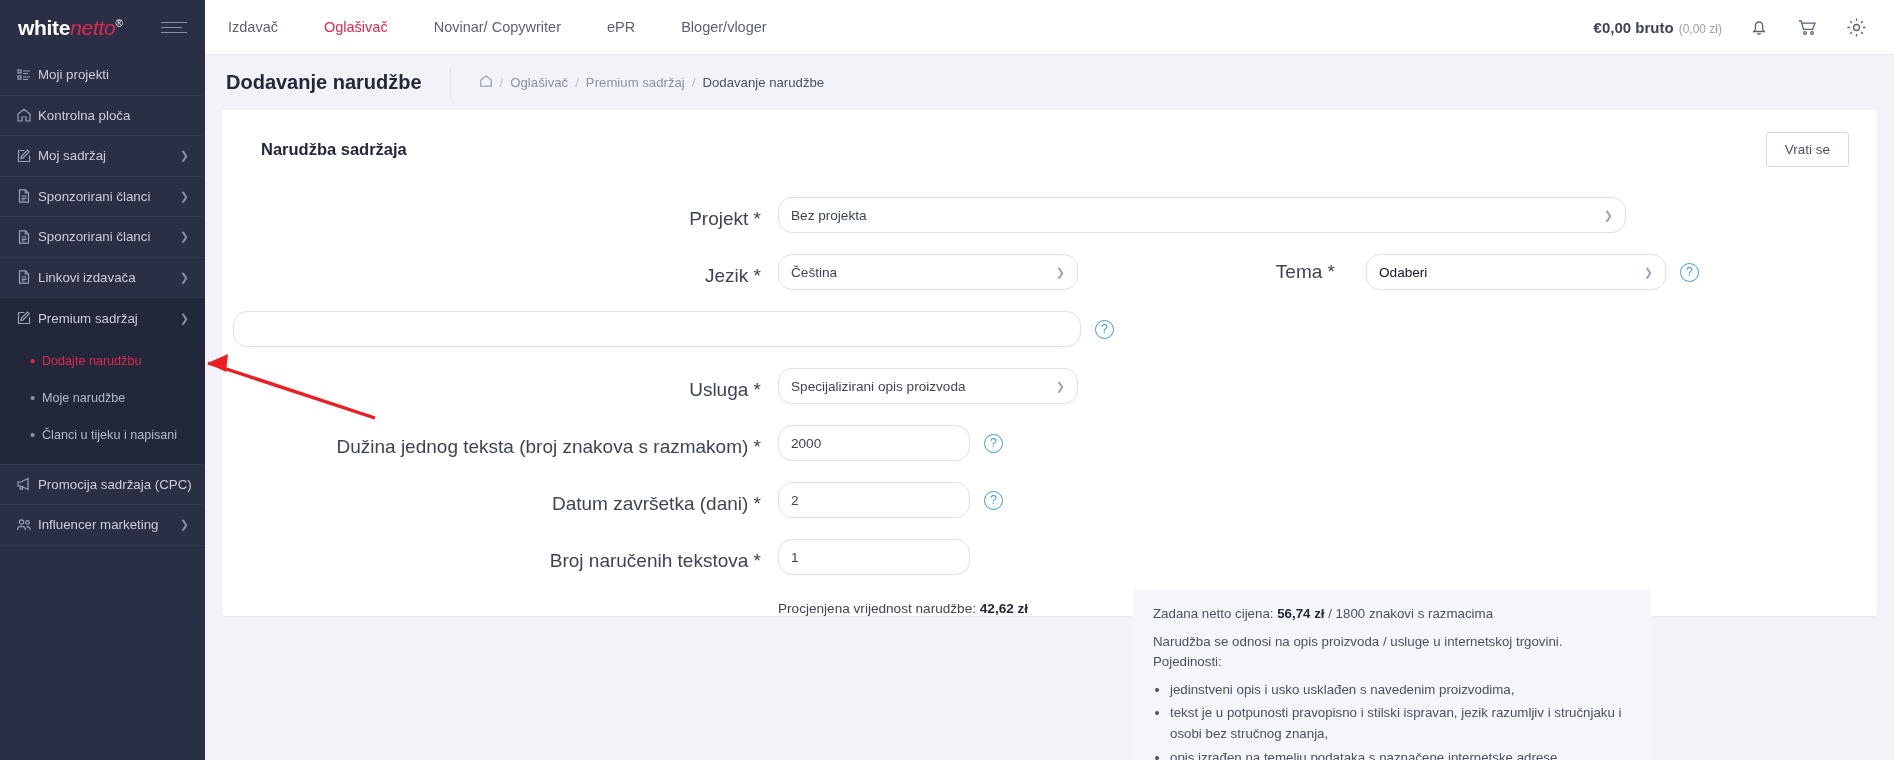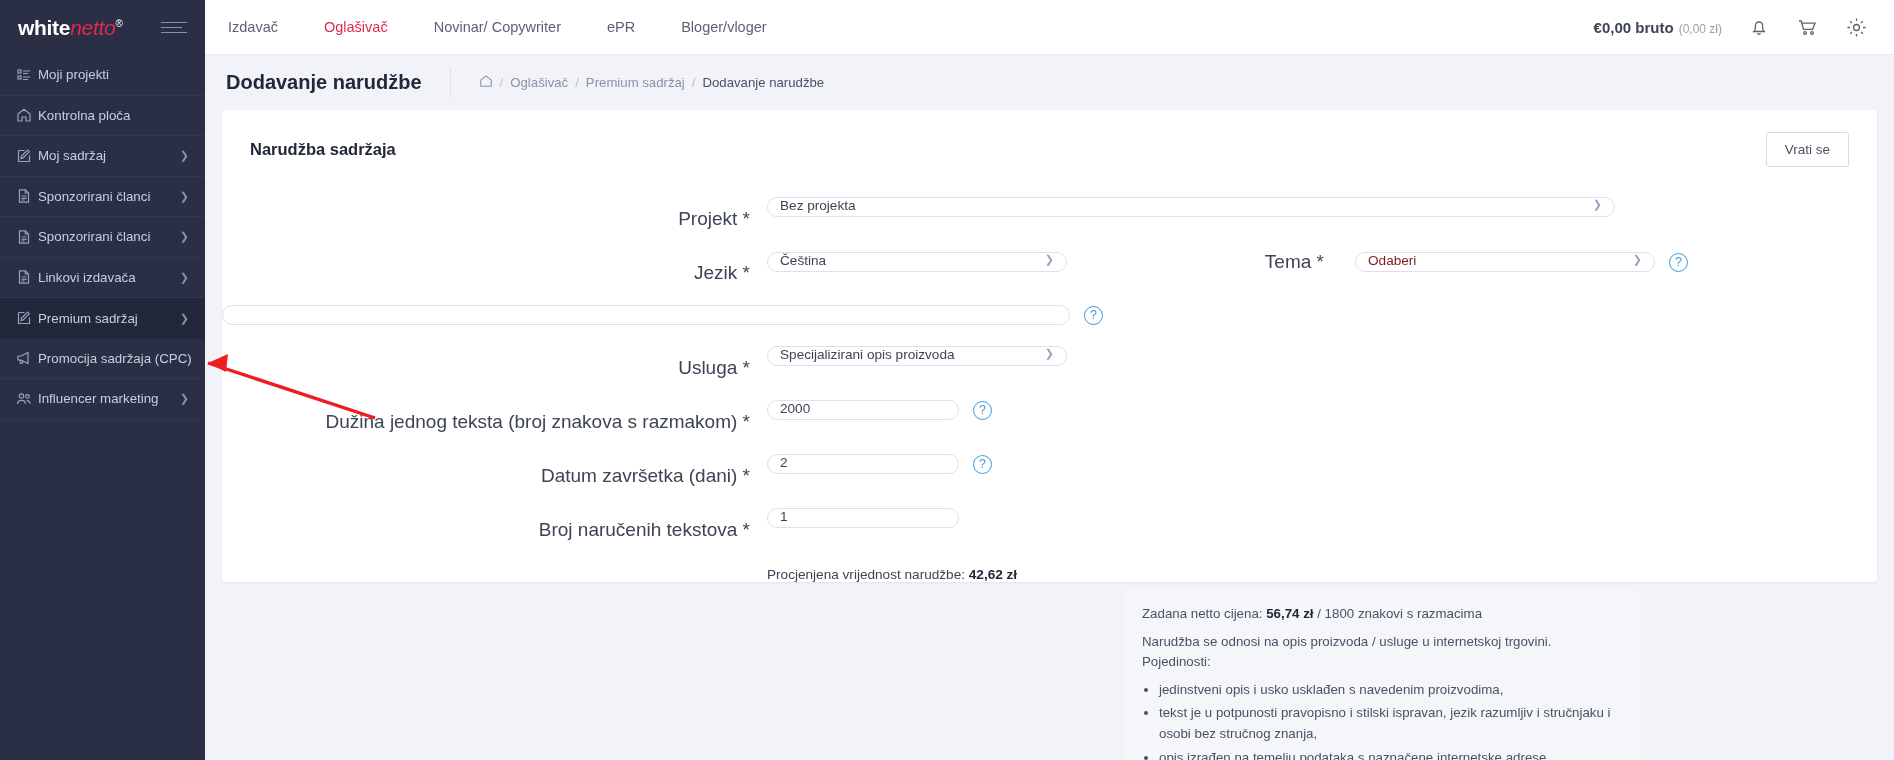--- a/index.html
+++ b/index.html
@@ -92,49 +92,49 @@
   .crumbs {
     display:flex; align-items:center; gap: 7px;
     font-size: 13.2px; color: #8b90a6;
     border-left: 1px solid #dde1ea; padding-left: 28px; height: 30px;
   }
   .crumbs a { color: #8b90a6; text-decoration: none; cursor: pointer;}
   .crumbs .cur { color: #4a5165; }
   .crumbs .sep { color: #b9bfcd; }
 
   .content { padding: 0 17px; flex: 1; overflow: hidden;}
-  .card { background: #ffffff; border-radius: 3px; box-shadow: 0 1px 2px rgba(30,40,70,.07); }
+  .card { background: #ffffff; border-radius: 3px; box-shadow: 0 1px 2px rgba(30,40,70,.07); padding-left: 11px; }
   .card-head {
     display: flex; align-items: center; justify-content: space-between;
     padding: 22px 28px 20px 28px;
   }
   .card-title { font-size: 16.5px; font-weight: bold; color: #22283a; }
   .btn-back {
     border: 1px solid #d5dae4; background: #fff; color: #4a5165;
     font-size: 13.5px; padding: 9px 18px; border-radius: 3px; cursor: pointer;
     font-family: "Liberation Sans", sans-serif;
   }
 
   .form { padding: 10px 0 0 0; }
   .row { display: flex; align-items: flex-start; margin-bottom: 21px; }
   .lab {
     width: 545px; flex: 0 0 545px; text-align: right;
     font-size: 19px; color: #3d4453; padding-right: 17px; padding-top: 11px;
     white-space: nowrap;
   }
   .ctrl { display: flex; align-items: center; gap: 14px; }
   .field {
-    height: 20px; border: 1px solid #dde1ea; border-radius: 14px;
-    background: #fff; display: flex; align-items: flex-start;
+    height: 36px; border: 1px solid #dde1ea; border-radius: 14px;
+    background: #fff; display: flex; align-items: center;
     padding: 0 12px; font-size: 13.6px; color: #3d4453;
     cursor: text;
   }
   .select { cursor: pointer; justify-content: space-between; }
   .select .val { flex:1; }
-  .select .ph { color: #7f1d1d; }
+  .select .ph { color: #0f172a; }
   .chev-d { color: #9aa3be; font-size: 11px; padding-left: 10px;}
   .w-lg { width: 848px; }
   .w-md { width: 300px; }
   .w-sm { width: 192px; }
   .help {
     width: 19px; height: 19px; border-radius: 50%;
     border: 1.4px solid #3b9ae1; color: #3b9ae1;
     font-size: 12.5px; display:flex; align-items:center; justify-content:center;
     cursor: pointer; flex: 0 0 19px;
   }
@@ -242,20 +242,34 @@
     <div class="nav-group open">
       <div class="nav-item">
         <span class="ic">
           <svg width="16" height="16" viewBox="0 0 16 16" fill="none" stroke="#9aa0b8" stroke-width="1.2">
               <path d="M2.5 2.5h6M2.5 2.5v11h11v-6"></path>
               <path d="M7 10l6.2-6.2-1.6-1.6L5.4 8.4 5 10.6z"></path>
             </svg>
         </span>
         <span class="lbl">Premium sadržaj</span>
         <span class="chev">❯</span>
+      </div>
+      <div class="subnav">
+        <div class="sub-item active">
+          <span class="dot">•</span>
+          <span>Dodajte narudžbu</span>
+        </div>
+        <div class="sub-item">
+          <span class="dot">•</span>
+          <span>Moje narudžbe</span>
+        </div>
+        <div class="sub-item">
+          <span class="dot">•</span>
+          <span>Članci u tijeku i napisani</span>
+        </div>
       </div>
     </div>
 
     <div class="nav-item">
       <span class="ic">
         <svg width="17" height="16" viewBox="0 0 17 16" fill="none" stroke="#9aa0b8" stroke-width="1.2">
             <path d="M2 6h3l7-3.5v11L5 10H2z"></path>
             <path d="M4.2 10v3.2h2.3V10"></path>
           </svg>
       </span>

